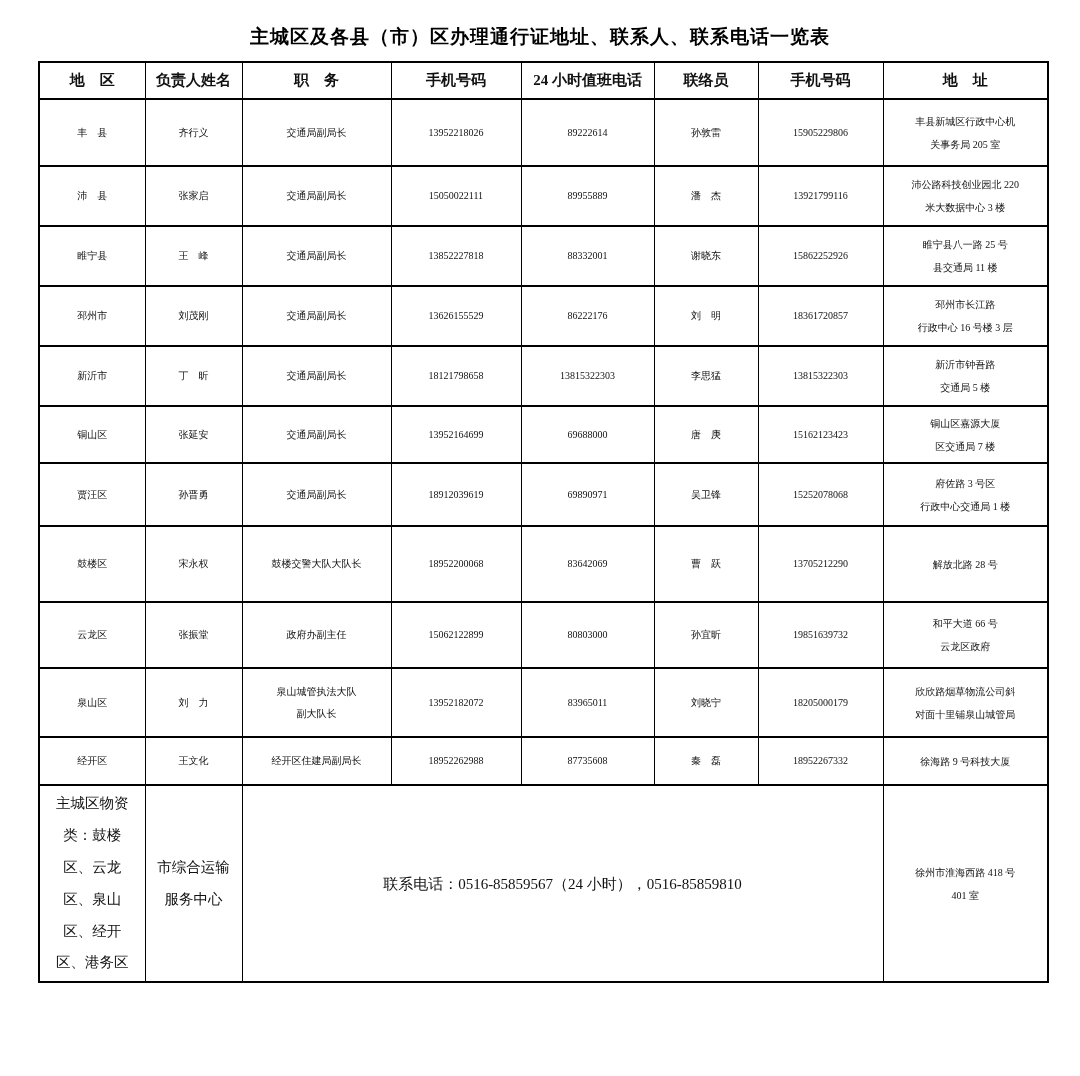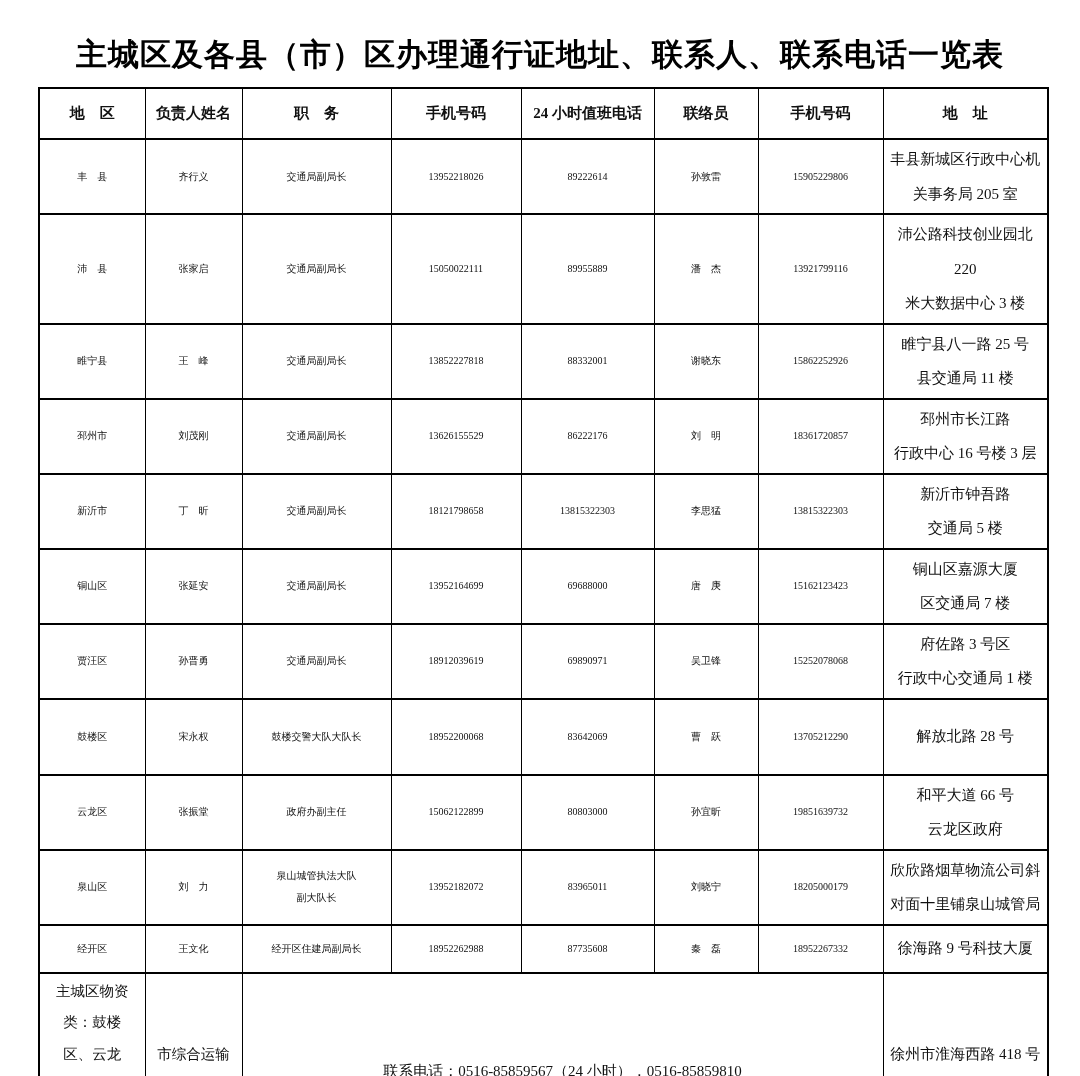--- a/index.html
+++ b/index.html
@@ -6,24 +6,24 @@
   html, body { background: #ffffff; }
   body {
     width: 1080px;
     height: 1076px;
     font-family: "Liberation Serif", "DejaVu Serif", serif;
     color: #111111;
     position: relative;
   }
   .page-title {
     text-align: center;
-    font-size: 31px;
+    font-size: 19px;
     font-weight: bold;
     letter-spacing: 1px;
-    padding-top: 34px;
+    padding-top: 24px;
     color: #000000;
   }
   table.contact-table {
     border-collapse: collapse;
     table-layout: fixed;
     width: 1009px;
     margin-left: 38px;
     margin-top: 11px;
   }
   table.contact-table th,
@@ -44,21 +44,21 @@
   table.contact-table td { border-top-width: 2px; border-bottom-width: 2px; }
   td.c-region, td.c-leader, td.c-position, td.c-liaison {
     font-size: 10px;
     line-height: 2.2;
   }
   td.c-mobile, td.c-duty, td.c-liaison-mobile {
     font-size: 10px;
     line-height: 2.2;
   }
   td.c-address {
-    font-size: 15px;
+    font-size: 10px;
     line-height: 2.3;
   }
   td.c-footer-region {
     font-size: 14.5px;
     line-height: 2.2;
   }
   td.c-footer-unit {
     font-size: 14.5px;
     line-height: 2.2;
   }
@@ -77,21 +77,21 @@
     <col style="width:106px">
       <col style="width:97px">
       <col style="width:149px">
       <col style="width:130px">
     <col style="width:133px">
       <col style="width:104px">
       <col style="width:125px">
       <col style="width:165px">
   </colgroup>
   <thead>
-    <tr style="height:51px">
+    <tr style="height:37px">
       <th>地　区</th>
       <th>负责人姓名</th>
       <th>职　务</th>
       <th>手机号码</th>
       <th>24 小时值班电话</th>
       <th>联络员</th>
       <th>手机号码</th>
       <th>地　址</th>
     </tr>
   </thead>

